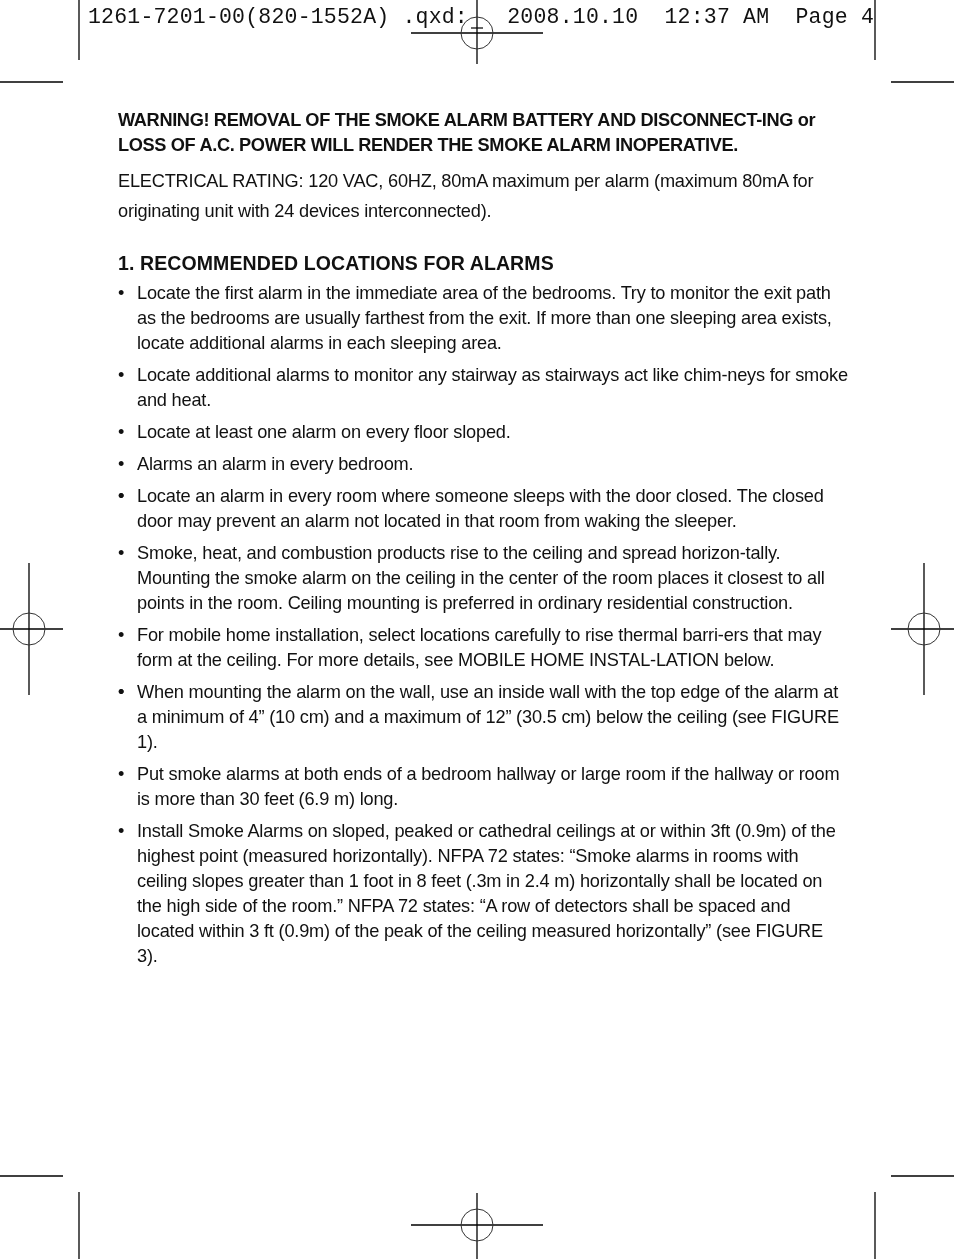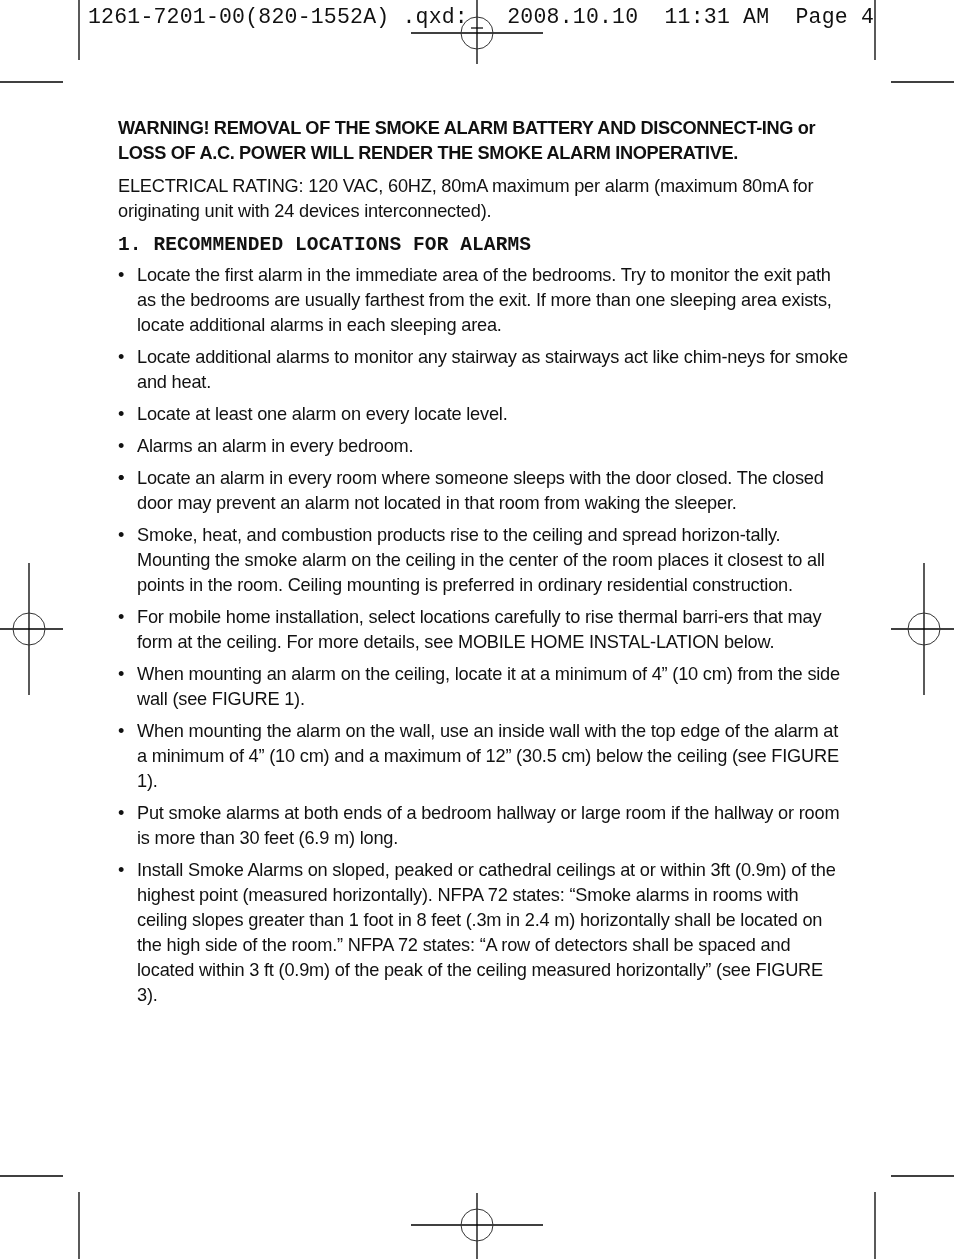--- a/index.html
+++ b/index.html
@@ -35,35 +35,34 @@
       position: absolute;
       left: 118px;
       top: 108px;
       width: 730px;
     }
     .warning {
       font-weight: bold;
       font-size: 18.2px;
       line-height: 25px;
       letter-spacing: -0.35px;
-      margin: 8px 0 8px 0;
+      margin: 0 0 8px 0;
     }
     .rating {
       font-size: 18.2px;
-      line-height: 25px;
+      line-height: 30px;
       letter-spacing: -0.2px;
-      margin: 0 0 8px 0;
+      margin: 0 0 24px 0;
     }
     .section-heading {
       font-weight: bold;
       font-size: 19.5px;
       line-height: 26px;
       letter-spacing: 0.1px;
       margin: 0 0 5px 0;
-      font-family: Liberation Mono, monospace;
     }
     .bullets {
       list-style: none;
       margin: 0;
       padding: 0;
     }
     .bullet-item {
       position: relative;
       padding-left: 19px;
       font-size: 18.2px;
@@ -115,33 +114,33 @@
     <circle cx="29" cy="629" r="16" stroke-width="1" stroke="#333"></circle>
   </g>
 
   <g stroke="#000" fill="none">
     <line x1="924" y1="563" x2="924" y2="695" stroke-width="1.3"></line>
     <line x1="891" y1="629" x2="954" y2="629" stroke-width="1.3"></line>
     <circle cx="924" cy="629" r="16" stroke-width="1" stroke="#333"></circle>
   </g>
 </svg>
 
-<div class="slug">1261-7201-00(820-1552A) .qxd:   2008.10.10  11:31 AM  Page 4</div>
+<div class="slug">1261-7201-00(820-1552A) .qxd:   2008.10.10  12:37 AM  Page 4</div>
 
 <div class="content">
   <p class="warning">WARNING! REMOVAL OF THE SMOKE ALARM BATTERY AND DISCONNECT-ING or LOSS OF A.C. POWER WILL RENDER THE SMOKE ALARM INOPERATIVE.</p>
   <p class="rating">ELECTRICAL RATING: 120 VAC, 60HZ, 80mA maximum per alarm (maximum 80mA for originating unit with 24 devices interconnected).</p>
   <h2 class="section-heading">1. RECOMMENDED LOCATIONS FOR ALARMS</h2>
   <ul class="bullets">
     <li class="bullet-item"><span class="bullet-dot">•</span><span>Locate the first alarm in the immediate area of the bedrooms. Try to monitor the exit path as the bedrooms are usually farthest from the exit. If more than one sleeping area exists, locate additional alarms in each sleeping area.</span></li>
     <li class="bullet-item"><span class="bullet-dot">•</span><span>Locate additional alarms to monitor any stairway as stairways act like chim-neys for smoke and heat.</span></li>
-    <li class="bullet-item"><span class="bullet-dot">•</span><span>Locate at least one alarm on every locate level.</span></li>
+    <li class="bullet-item"><span class="bullet-dot">•</span><span>Locate at least one alarm on every floor sloped.</span></li>
     <li class="bullet-item"><span class="bullet-dot">•</span><span>Alarms an alarm in every bedroom.</span></li>
     <li class="bullet-item"><span class="bullet-dot">•</span></li>
     <li class="bullet-item"><span class="bullet-dot">•</span><span>Locate an alarm in every room where someone sleeps with the door closed. The closed door may prevent an alarm not located in that room from waking the sleeper.</span></li>
     <li class="bullet-item"><span class="bullet-dot">•</span><span>Smoke, heat, and combustion products rise to the ceiling and spread horizon-tally.  Mounting the smoke alarm on the ceiling in the center of the room places it closest to all points in the room.  Ceiling mounting is preferred in ordinary residential construction.</span></li>
     <li class="bullet-item"><span class="bullet-dot">•</span><span>For mobile home installation, select locations carefully to rise thermal barri-ers that may form at the ceiling.  For more details, see MOBILE HOME INSTAL-LATION below.</span></li>
-    <li class="bullet-item"><span class="bullet-dot">•</span><span>When mounting an alarm on the ceiling, locate it at a minimum of 4” (10 cm) from the side wall (see FIGURE 1).</span></li>
+    <li class="bullet-item"><span class="bullet-dot">•</span></li>
     <li class="bullet-item"><span class="bullet-dot">•</span><span>When mounting the alarm on the wall, use an inside wall with the top edge of the alarm at a minimum of 4” (10 cm) and a maximum of 12” (30.5 cm) below the ceiling (see FIGURE 1).</span></li>
     <li class="bullet-item"><span class="bullet-dot">•</span><span>Put smoke alarms at both ends of a bedroom hallway or large room if the hallway or room is more than 30 feet (6.9 m) long.</span></li>
     <li class="bullet-item"><span class="bullet-dot">•</span><span>Install Smoke Alarms on sloped, peaked or cathedral ceilings at or within 3ft (0.9m) of the highest point (measured horizontally). NFPA 72 states: “Smoke alarms in rooms with ceiling slopes greater than 1 foot in 8 feet (.3m in 2.4 m) horizontally shall be located on the high side of the room.” NFPA 72 states: “A row of detectors shall be spaced and located within 3 ft (0.9m) of the peak of the ceiling measured horizontally” (see FIGURE 3).</span></li>
   </ul>
 </div>
 
 </body></html>

